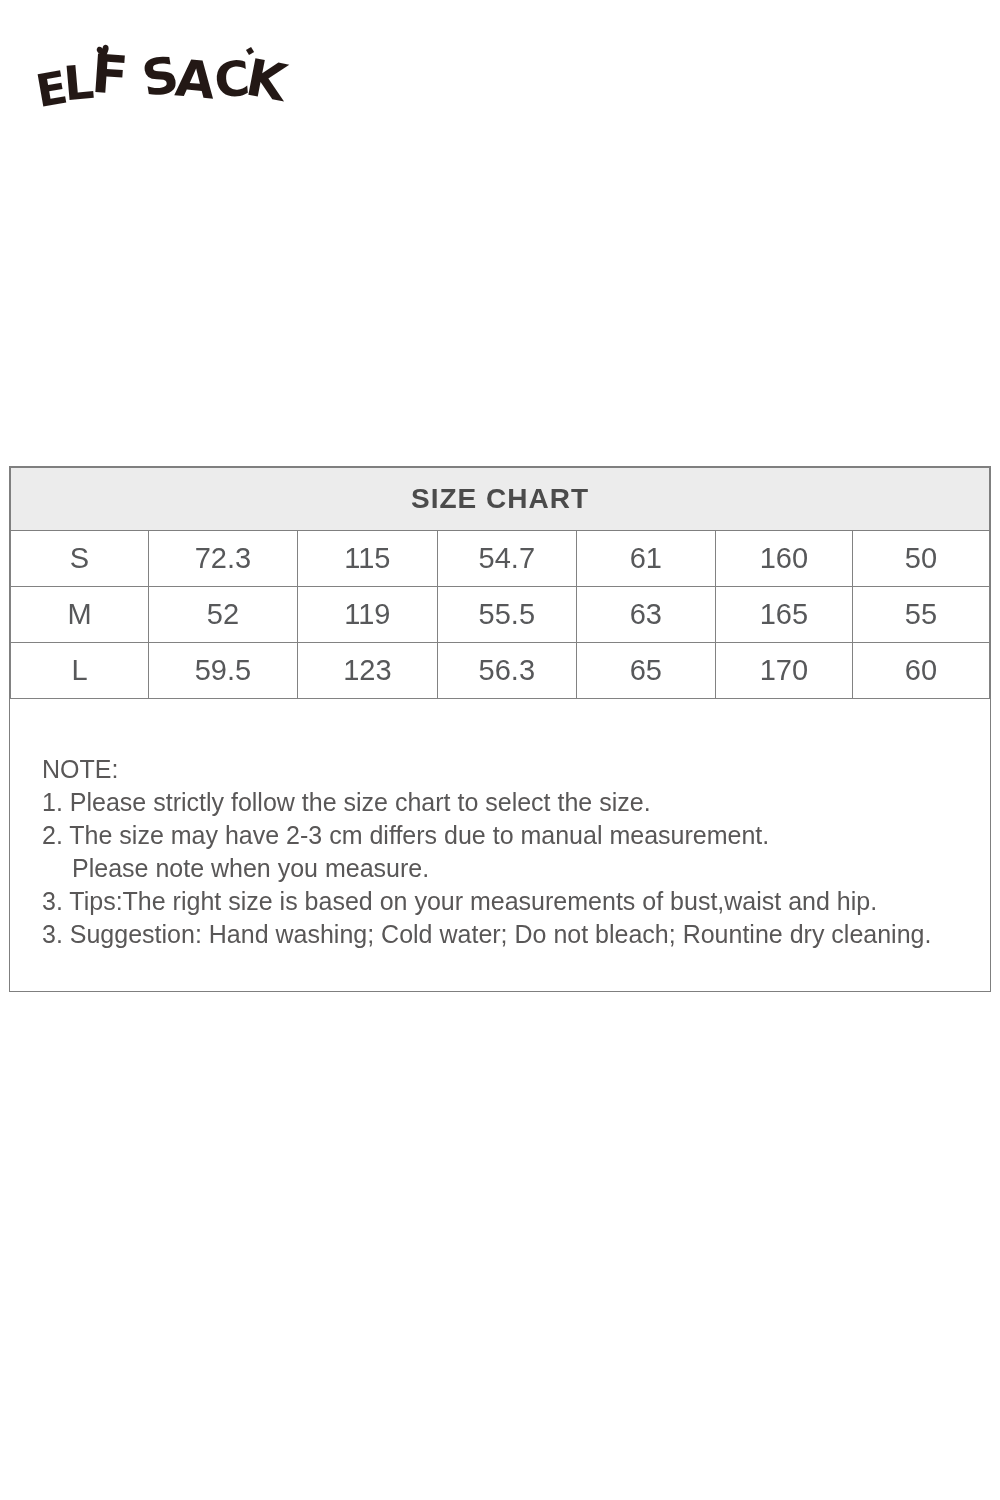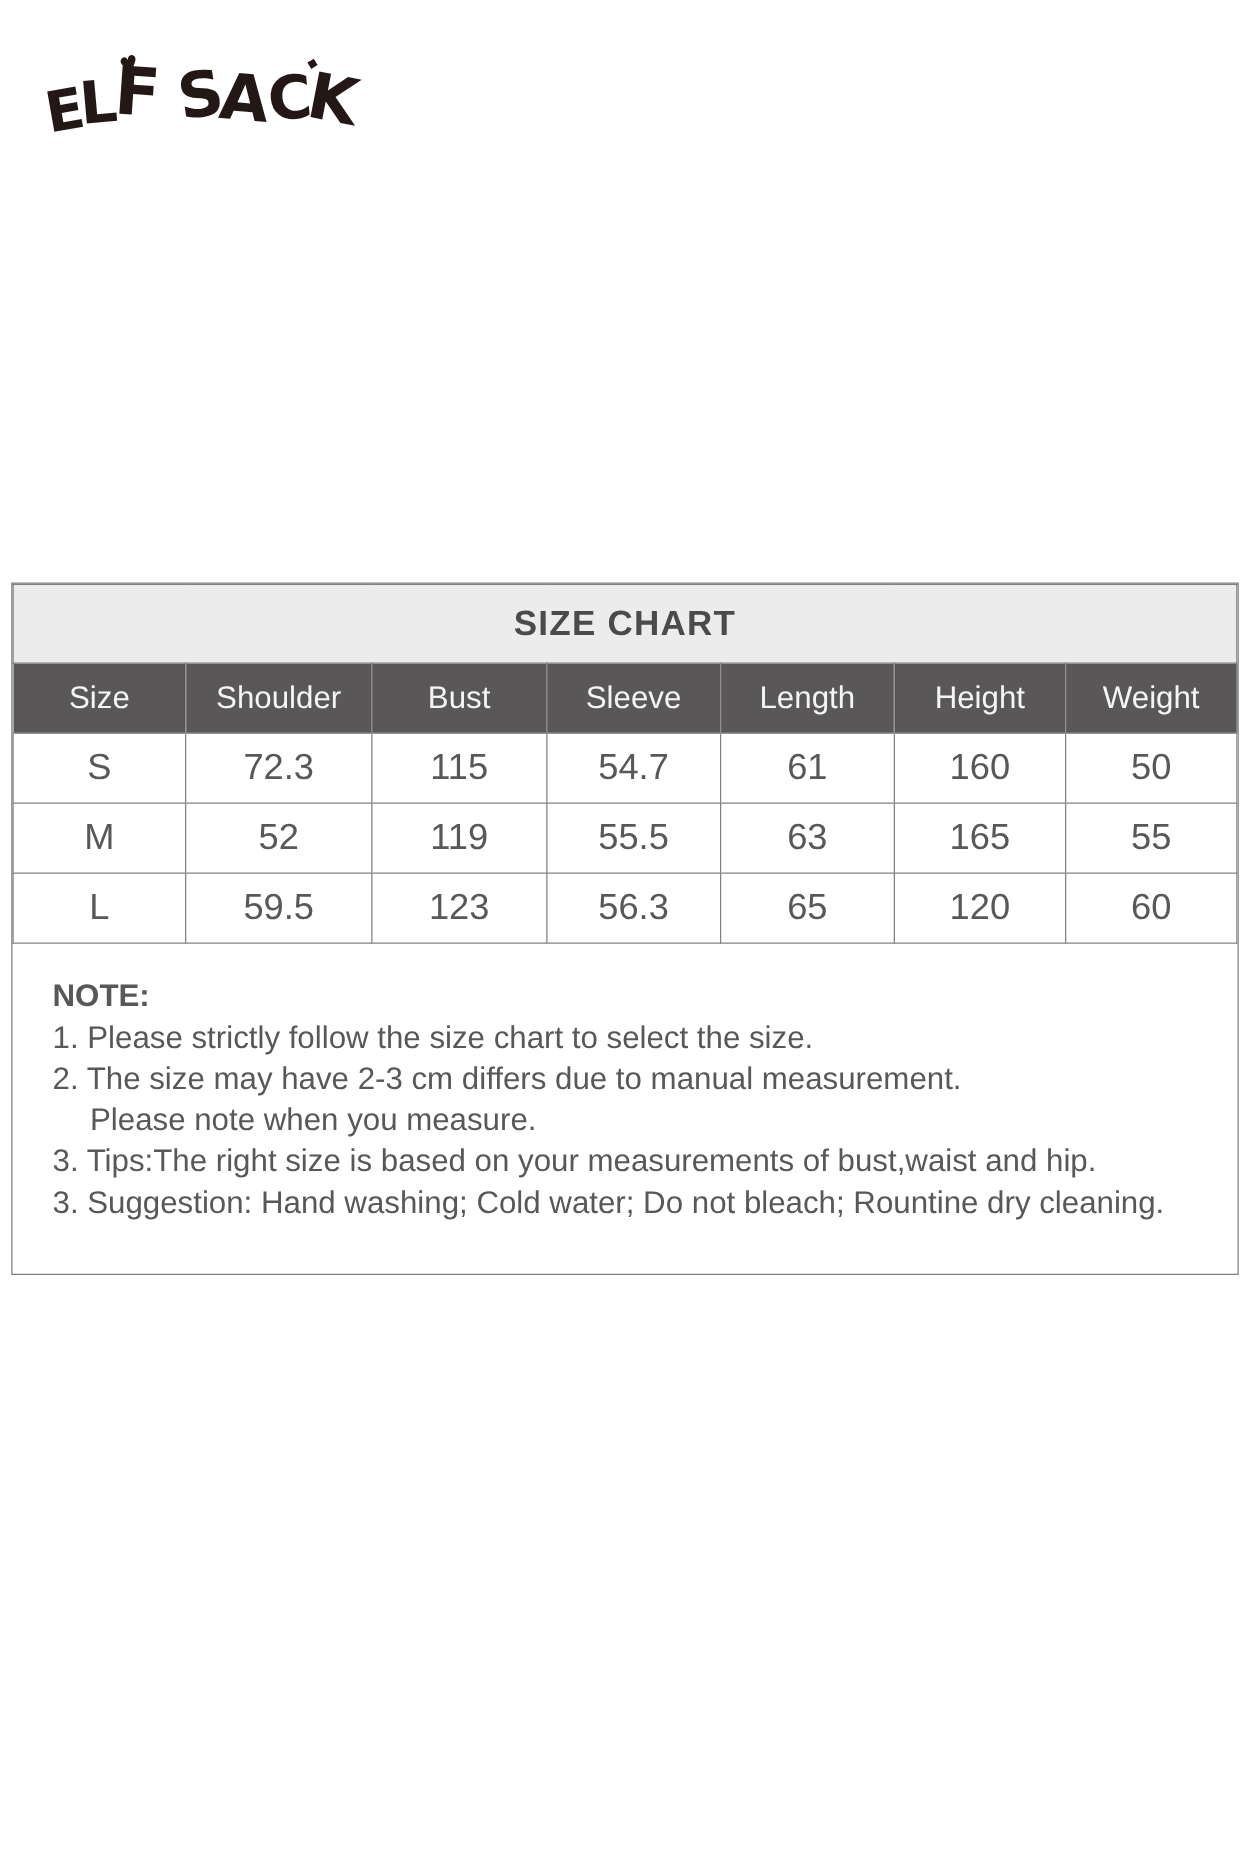--- a/index.html
+++ b/index.html
@@ -92,21 +92,21 @@
     border: 1px solid #828282;
   }
 
   
   .note {
     padding: 26px 18px 40px 32px;
     color: #595757;
     font-size: 25px;
     line-height: 33px;
   }
-  .note .note-heading { font-weight: 700; }
+  .note .note-heading { font-weight: 400; margin-top: 28px; }
   .note .line { }
   .note .line.indent { padding-left: 30px; }
 </style>
 </head>
 <body>
 
 <div class="logo" aria-label="ELF SACK">
   <span class="heart">♥</span>
   <span class="dot">◆</span>
   <span class="lt l-e">E</span><span class="lt l-l">L</span><span class="lt l-f">F</span><span class="lt l-s">S</span><span class="lt l-a">A</span><span class="lt l-c">C</span><span class="lt l-k">K</span>
@@ -120,29 +120,20 @@
         <col class="c2">
         <col class="c3">
         <col class="c4">
         <col class="c5">
         <col class="c6">
     </colgroup>
     <thead>
       <tr>
         <th class="title-cell" colspan="7">SIZE CHART</th>
       </tr>
-      <tr>
-        <th>Size</th>
-        <th>Shoulder</th>
-        <th>Bust</th>
-        <th>Sleeve</th>
-        <th>Length</th>
-        <th>Height</th>
-        <th>Weight</th>
-      </tr>
     </thead>
     <tbody>
       <tr>
         <td>S</td>
         <td>72.3</td>
         <td>115</td>
         <td>54.7</td>
         <td>61</td>
         <td>160</td>
         <td>50</td>
@@ -155,21 +146,21 @@
         <td>63</td>
         <td>165</td>
         <td>55</td>
       </tr>
       <tr>
         <td>L</td>
         <td>59.5</td>
         <td>123</td>
         <td>56.3</td>
         <td>65</td>
-        <td>120</td>
+        <td>170</td>
         <td>60</td>
       </tr>
     </tbody>
   </table>
 
   <div class="note">
     <div class="note-heading">NOTE:</div>
     <div class="line">1. Please strictly follow the size chart to select the size.</div>
     <div class="line">2. The size may have 2-3 cm differs due to manual measurement.</div>
     <div class="line indent">Please note when you measure.</div>

